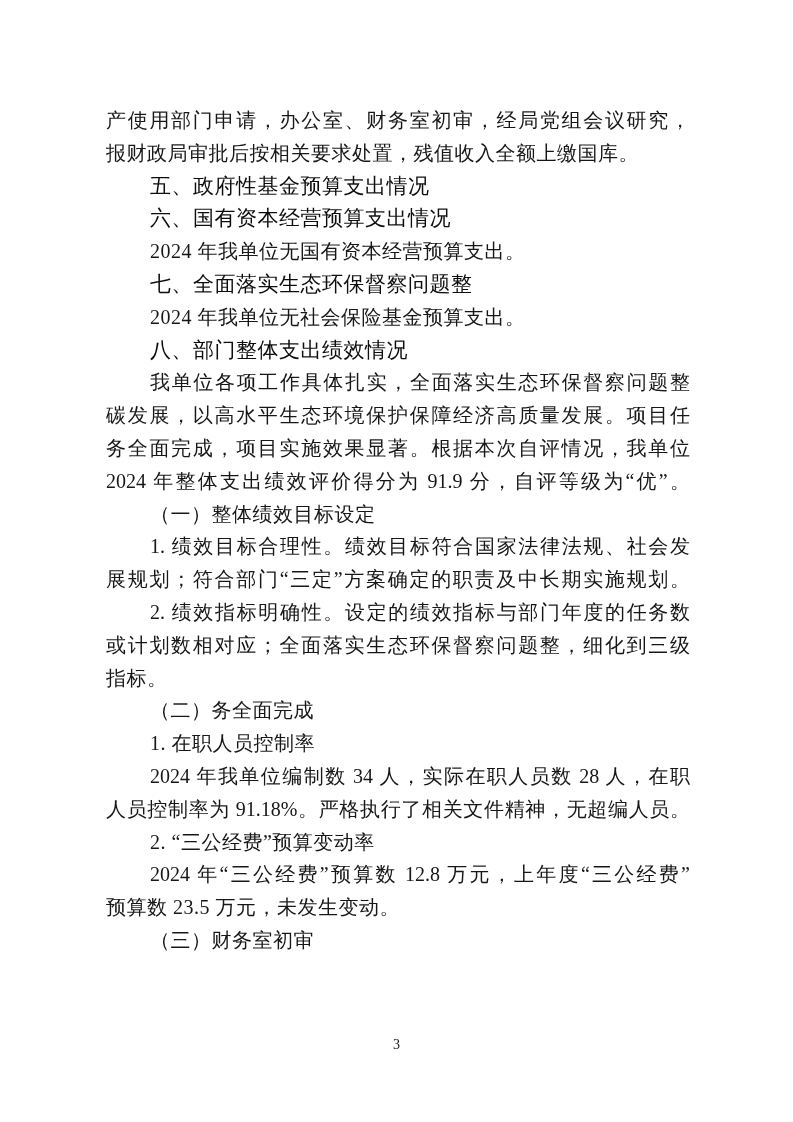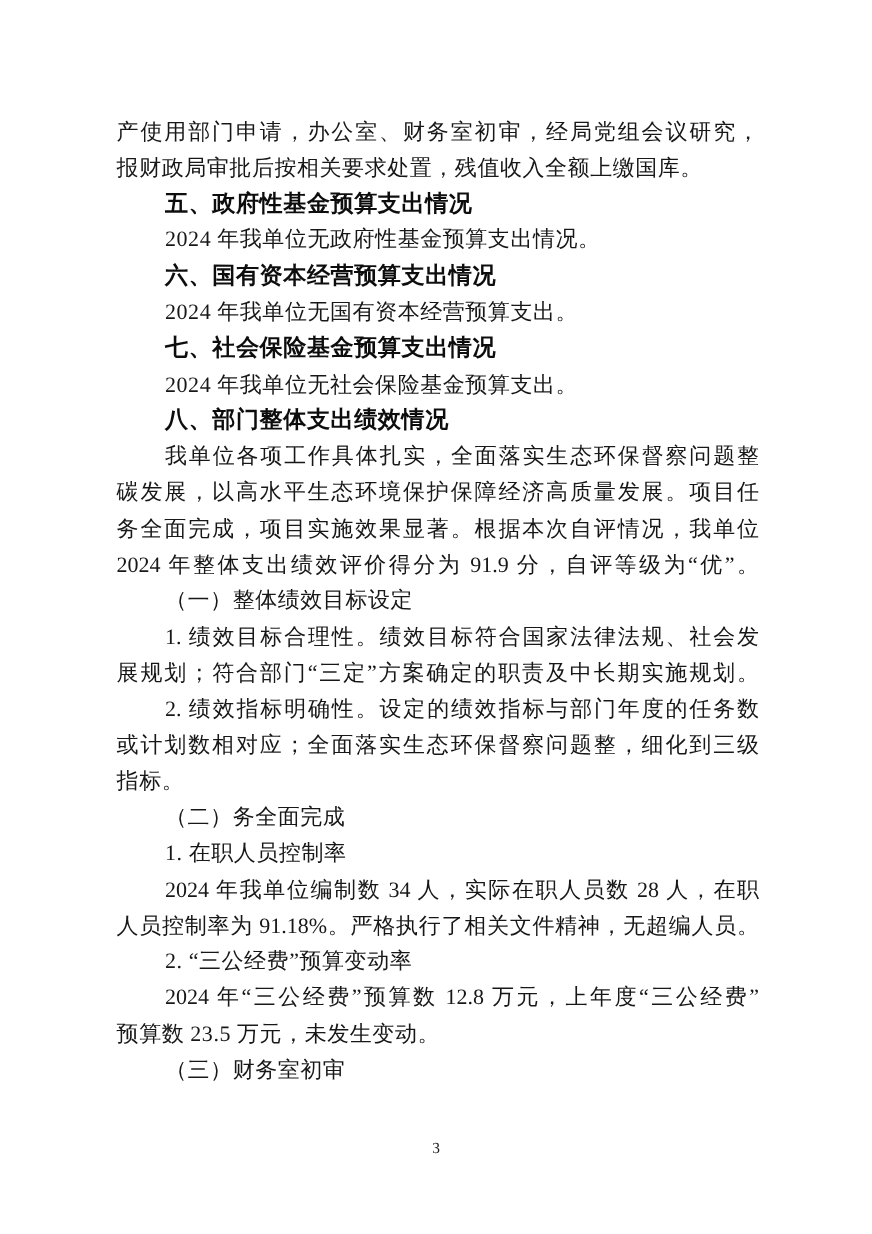--- a/index.html
+++ b/index.html
@@ -36,21 +36,21 @@
   }
   .indent { padding-left: 44px; }
   .fill {
     letter-spacing: 0;
     text-align: justify;
     text-align-last: justify;
     text-justify: inter-character;
   }
   .heading {
     font-family: "Liberation Sans", "DejaVu Sans", sans-serif;
-    font-weight: 700;
+    font-weight: 400;
     font-size: 21px;
     letter-spacing: 0.5px;
     color: #0d0d0d;
   }
   .footer {
     position: absolute;
     left: 0;
     top: 1036px;
     width: 793px;
     text-align: center;
@@ -60,24 +60,23 @@
   }
 </style>
 </head>
 <body>
 
 <div class="page">
   <div class="content">
     <div class="line fill">产使用部门申请，办公室、财务室初审，经局党组会议研究，</div>
     <div class="line">报财政局审批后按相关要求处置，残值收入全额上缴国库。</div>
     <div class="line heading indent">五、政府性基金预算支出情况</div>
-    <div class="line indent">2024 年我单位无政府性基金预算支出情况。</div>
     <div class="line heading indent">六、国有资本经营预算支出情况</div>
     <div class="line indent">2024 年我单位无国有资本经营预算支出。</div>
-    <div class="line heading indent">七、社会保险基金预算支出情况</div>
+    <div class="line heading indent">七、全面落实生态环保督察问题整</div>
     <div class="line indent">2024 年我单位无社会保险基金预算支出。</div>
     <div class="line heading indent">八、部门整体支出绩效情况</div>
     <div class="line indent fill">我单位各项工作具体扎实，全面落实生态环保督察问题整</div>
     <div class="line fill">碳发展，以高水平生态环境保护保障经济高质量发展。项目任</div>
     <div class="line fill">务全面完成，项目实施效果显著。根据本次自评情况，我单位</div>
     <div class="line fill">2024 年整体支出绩效评价得分为 91.9 分，自评等级为“优”。</div>
     <div class="line indent">（一）整体绩效目标设定</div>
     <div class="line indent fill">1. 绩效目标合理性。绩效目标符合国家法律法规、社会发</div>
     <div class="line fill">展规划；符合部门“三定”方案确定的职责及中长期实施规划。</div>
     <div class="line indent fill">2. 绩效指标明确性。设定的绩效指标与部门年度的任务数</div>

